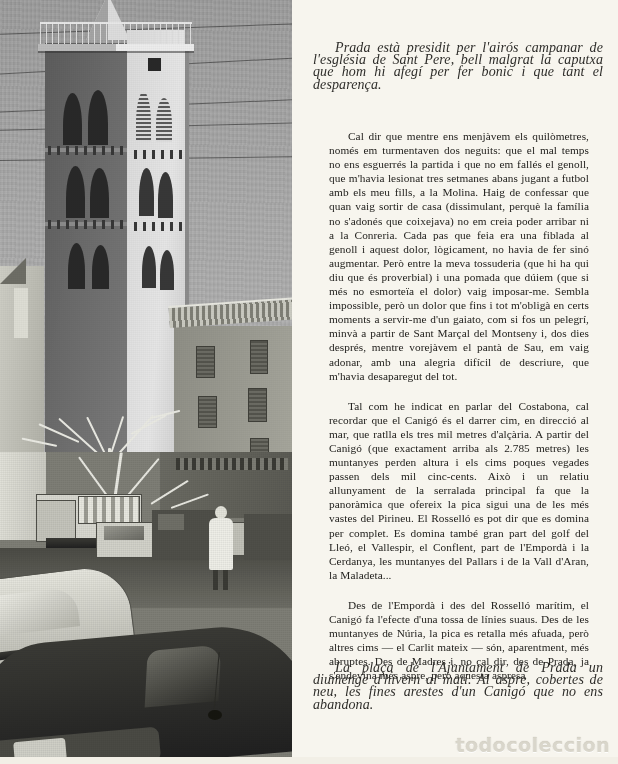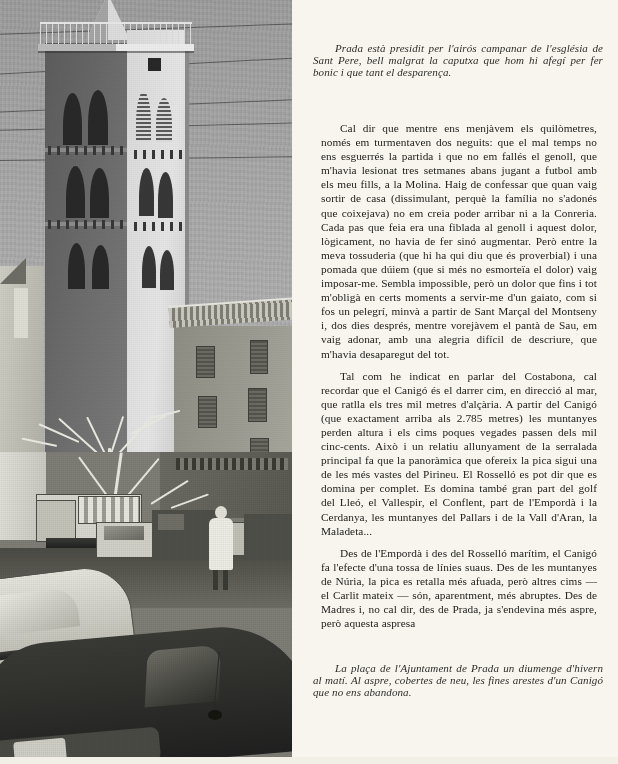--- a/index.html
+++ b/index.html
@@ -241,21 +241,21 @@
     left: 292px; top: 0;
     width: 326px; height: 764px;
     background: #f7f5ee;
   }
   .caption {
     position: absolute;
     left: 21px;
     width: 290px;
     font-family: "Liberation Serif", serif;
     font-style: italic;
-    font-size: 11px;
+    font-size: 14px;
     line-height: 12.2px;
     color: #2e2d2a;
     text-align: justify;
     text-indent: 22px;
     letter-spacing: .1px;
   }
   #caption-top  { top: 42px; }
   #caption-bottom { top: 662px; }
 
   #body-copy {
@@ -264,21 +264,21 @@
     width: 292px;
     font-family: "Liberation Serif", serif;
     font-size: 11.3px;
     line-height: 14.1px;
     color: #23221f;
     text-align: justify;
     letter-spacing: .05px;
     word-spacing: .2px;
   }
   #body-copy p {
-    margin: 8px;
+    margin: 16px;
     text-indent: 19px;
   }
 
   
   #watermark {
     position: absolute;
     right: 8px;
     bottom: 8px;
     font-family: "DejaVu Sans", sans-serif;
     font-weight: bold;
@@ -453,13 +453,14 @@
       <p>Cal dir que mentre ens menjàvem els quilòmetres, només em turmentaven dos neguits: que el mal temps no ens esguerrés la partida i que no em fallés el genoll, que m'havia lesionat tres setmanes abans jugant a futbol amb els meu fills, a la Molina. Haig de confessar que quan vaig sortir de casa (dissimulant, perquè la família no s'adonés que coixejava) no em creia poder arribar ni a la Conreria. Cada pas que feia era una fiblada al genoll i aquest dolor, lògicament, no havia de fer sinó augmentar. Però entre la meva tossuderia (que hi ha qui diu que és proverbial) i una pomada que dúiem (que si més no esmorteïa el dolor) vaig imposar-me. Sembla impossible, però un dolor que fins i tot m'obligà en certs moments a servir-me d'un gaiato, com si fos un pelegrí, minvà a partir de Sant Marçal del Montseny i, dos dies després, mentre vorejàvem el pantà de Sau, em vaig adonar, amb una alegria difícil de descriure, que m'havia desaparegut del tot.</p>
       <p>Tal com he indicat en parlar del Costabona, cal recordar que el Canigó és el darrer cim, en direcció al mar, que ratlla els tres mil metres d'alçària. A partir del Canigó (que exactament arriba als 2.785 metres) les muntanyes perden altura i els cims poques vegades passen dels mil cinc-cents. Això i un relatiu allunyament de la serralada principal fa que la panoràmica que ofereix la pica sigui una de les més vastes del Pirineu. El Rosselló es pot dir que es domina per complet. Es domina també gran part del golf del Lleó, el Vallespir, el Conflent, part de l'Empordà i la Cerdanya, les muntanyes del Pallars i de la Vall d'Aran, la Maladeta...</p>
       <p>Des de l'Empordà i des del Rosselló marítim, el Canigó fa l'efecte d'una tossa de línies suaus. Des de les muntanyes de Núria, la pica es retalla més afuada, però altres cims — el Carlit mateix — són, aparentment, més abruptes. Des de Madres i, no cal dir, des de Prada, ja s'endevina més aspre, però aquesta aspresa</p>
     </div>
 
     <div class="caption" id="caption-bottom">La plaça de l'Ajuntament de Prada un diumenge d'hivern al matí. Al aspre, cobertes de neu, les fines arestes d'un Canigó que no ens abandona.</div>
   </div>
 
   <div id="bottom-strip"></div>
 
+  <div id="watermark">todocoleccion</div>
 </div>
 
 </body></html>

